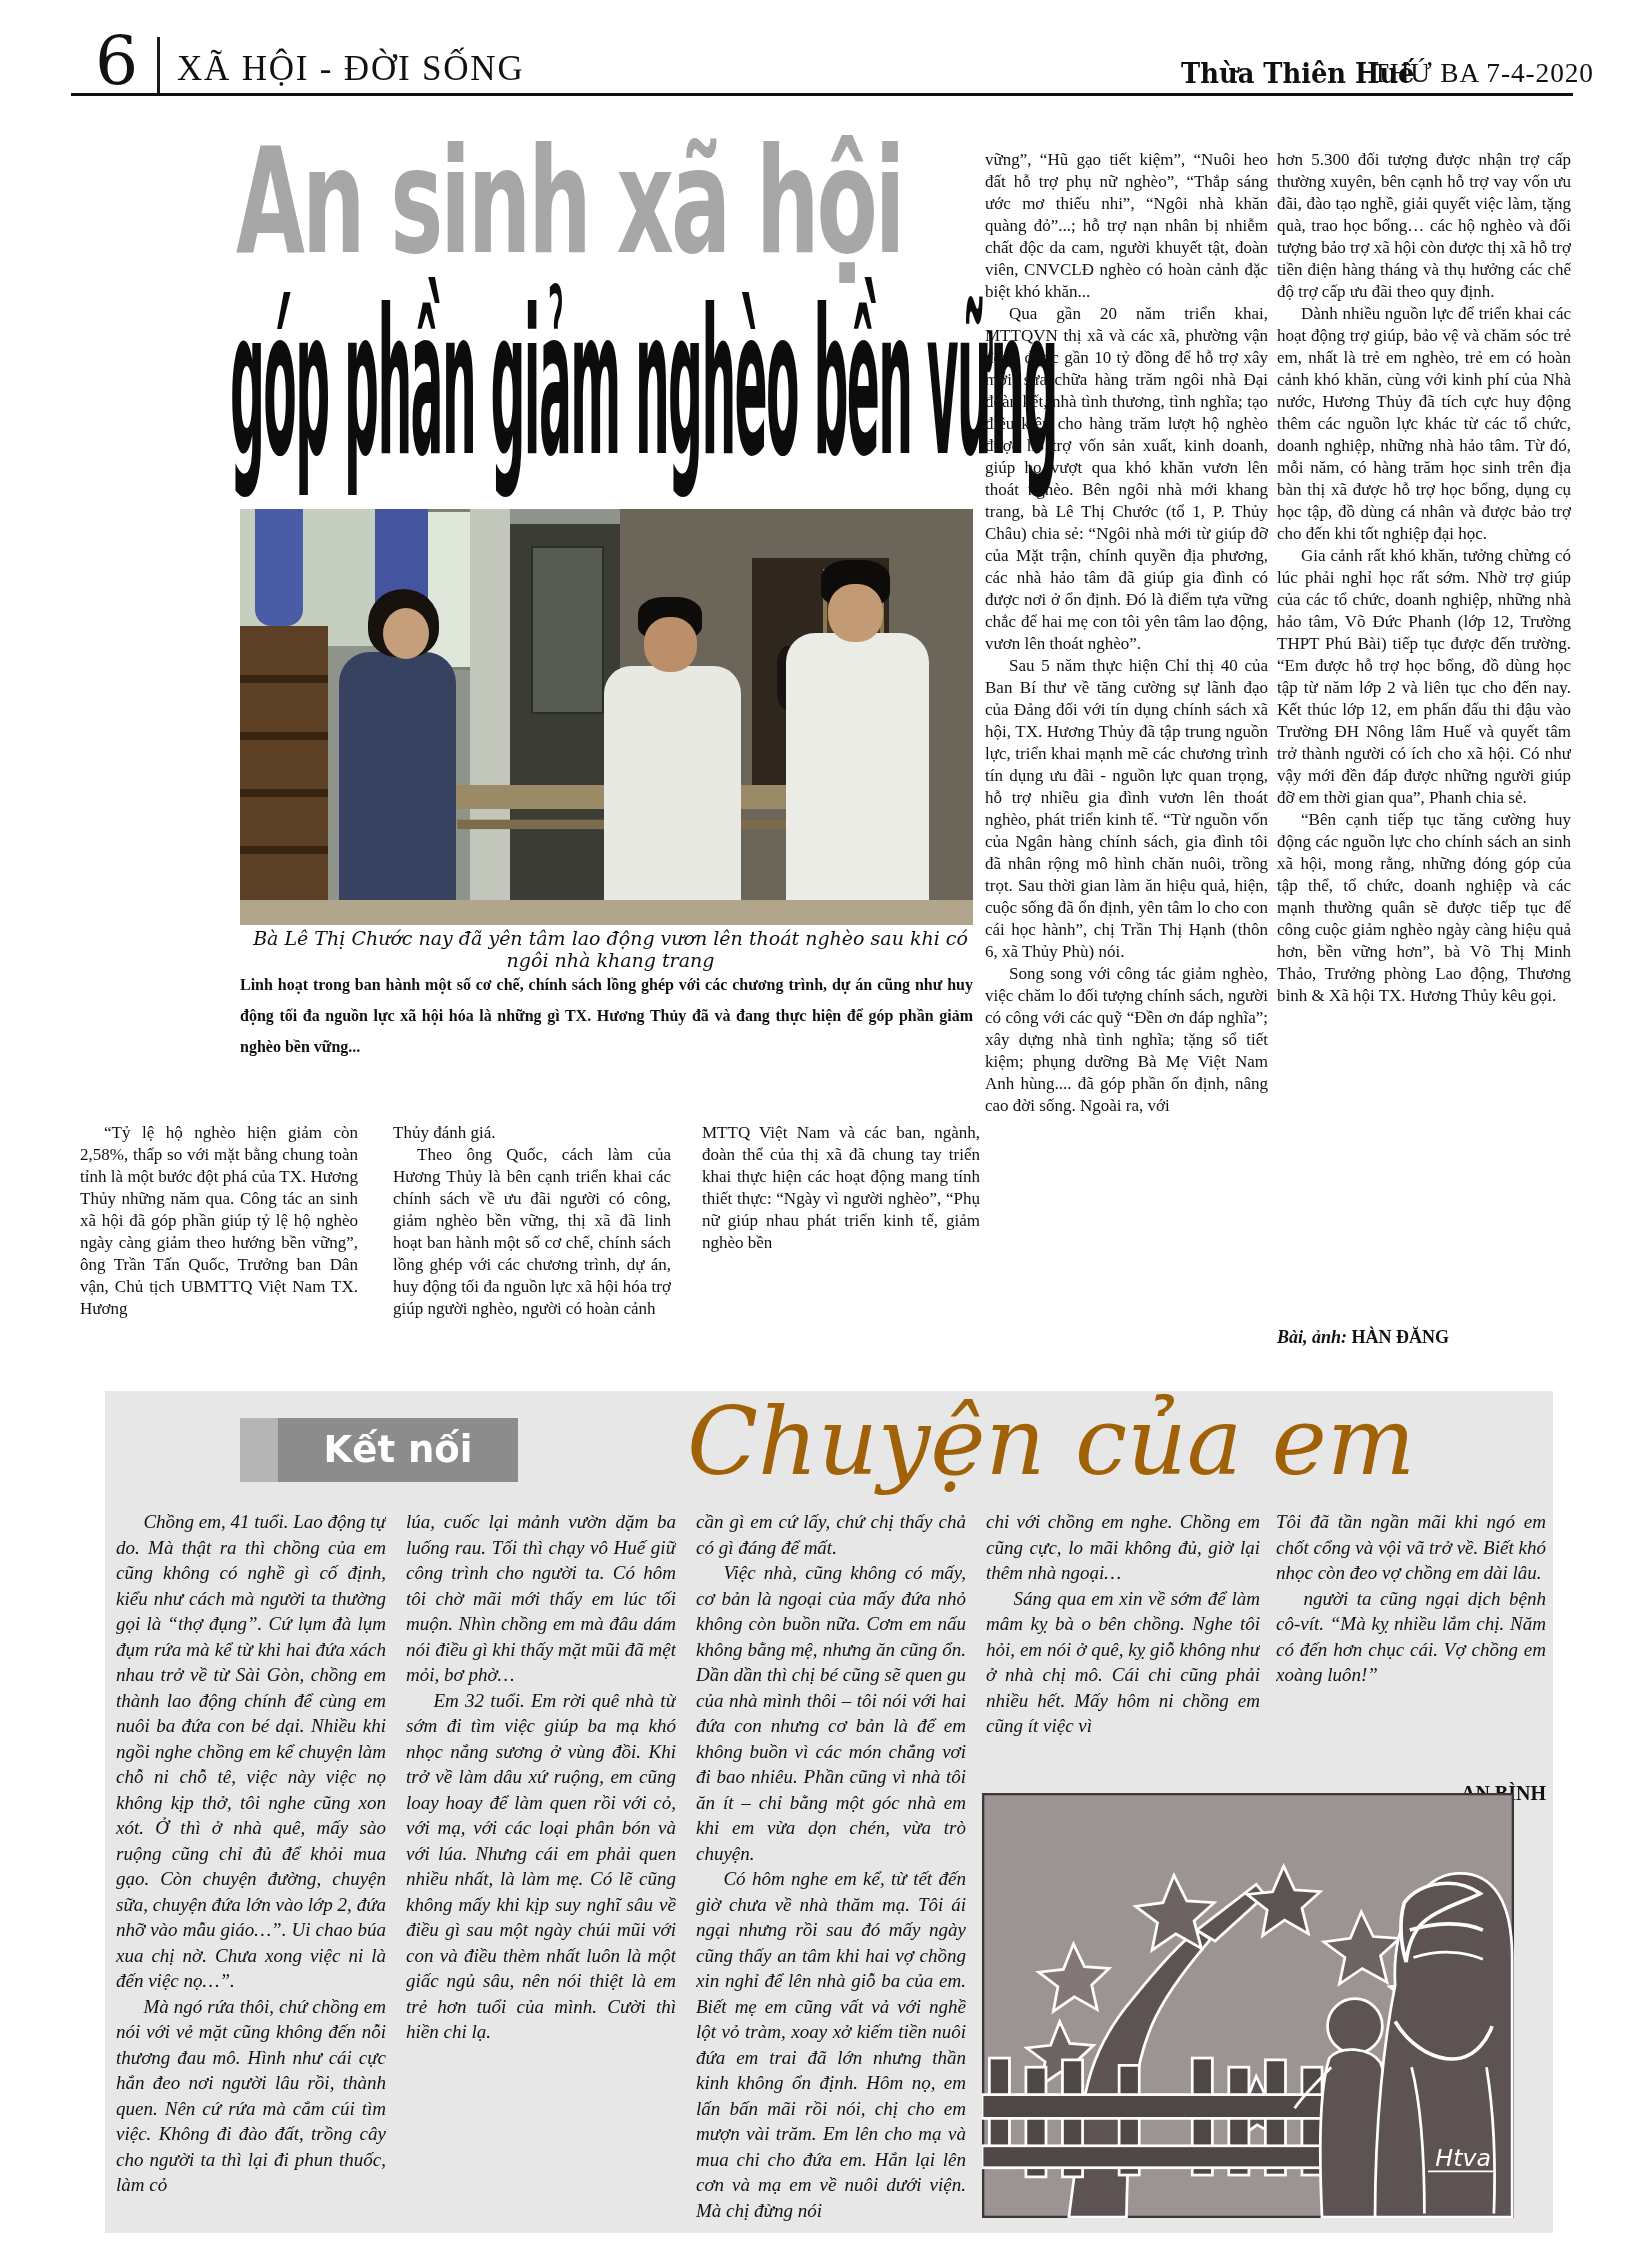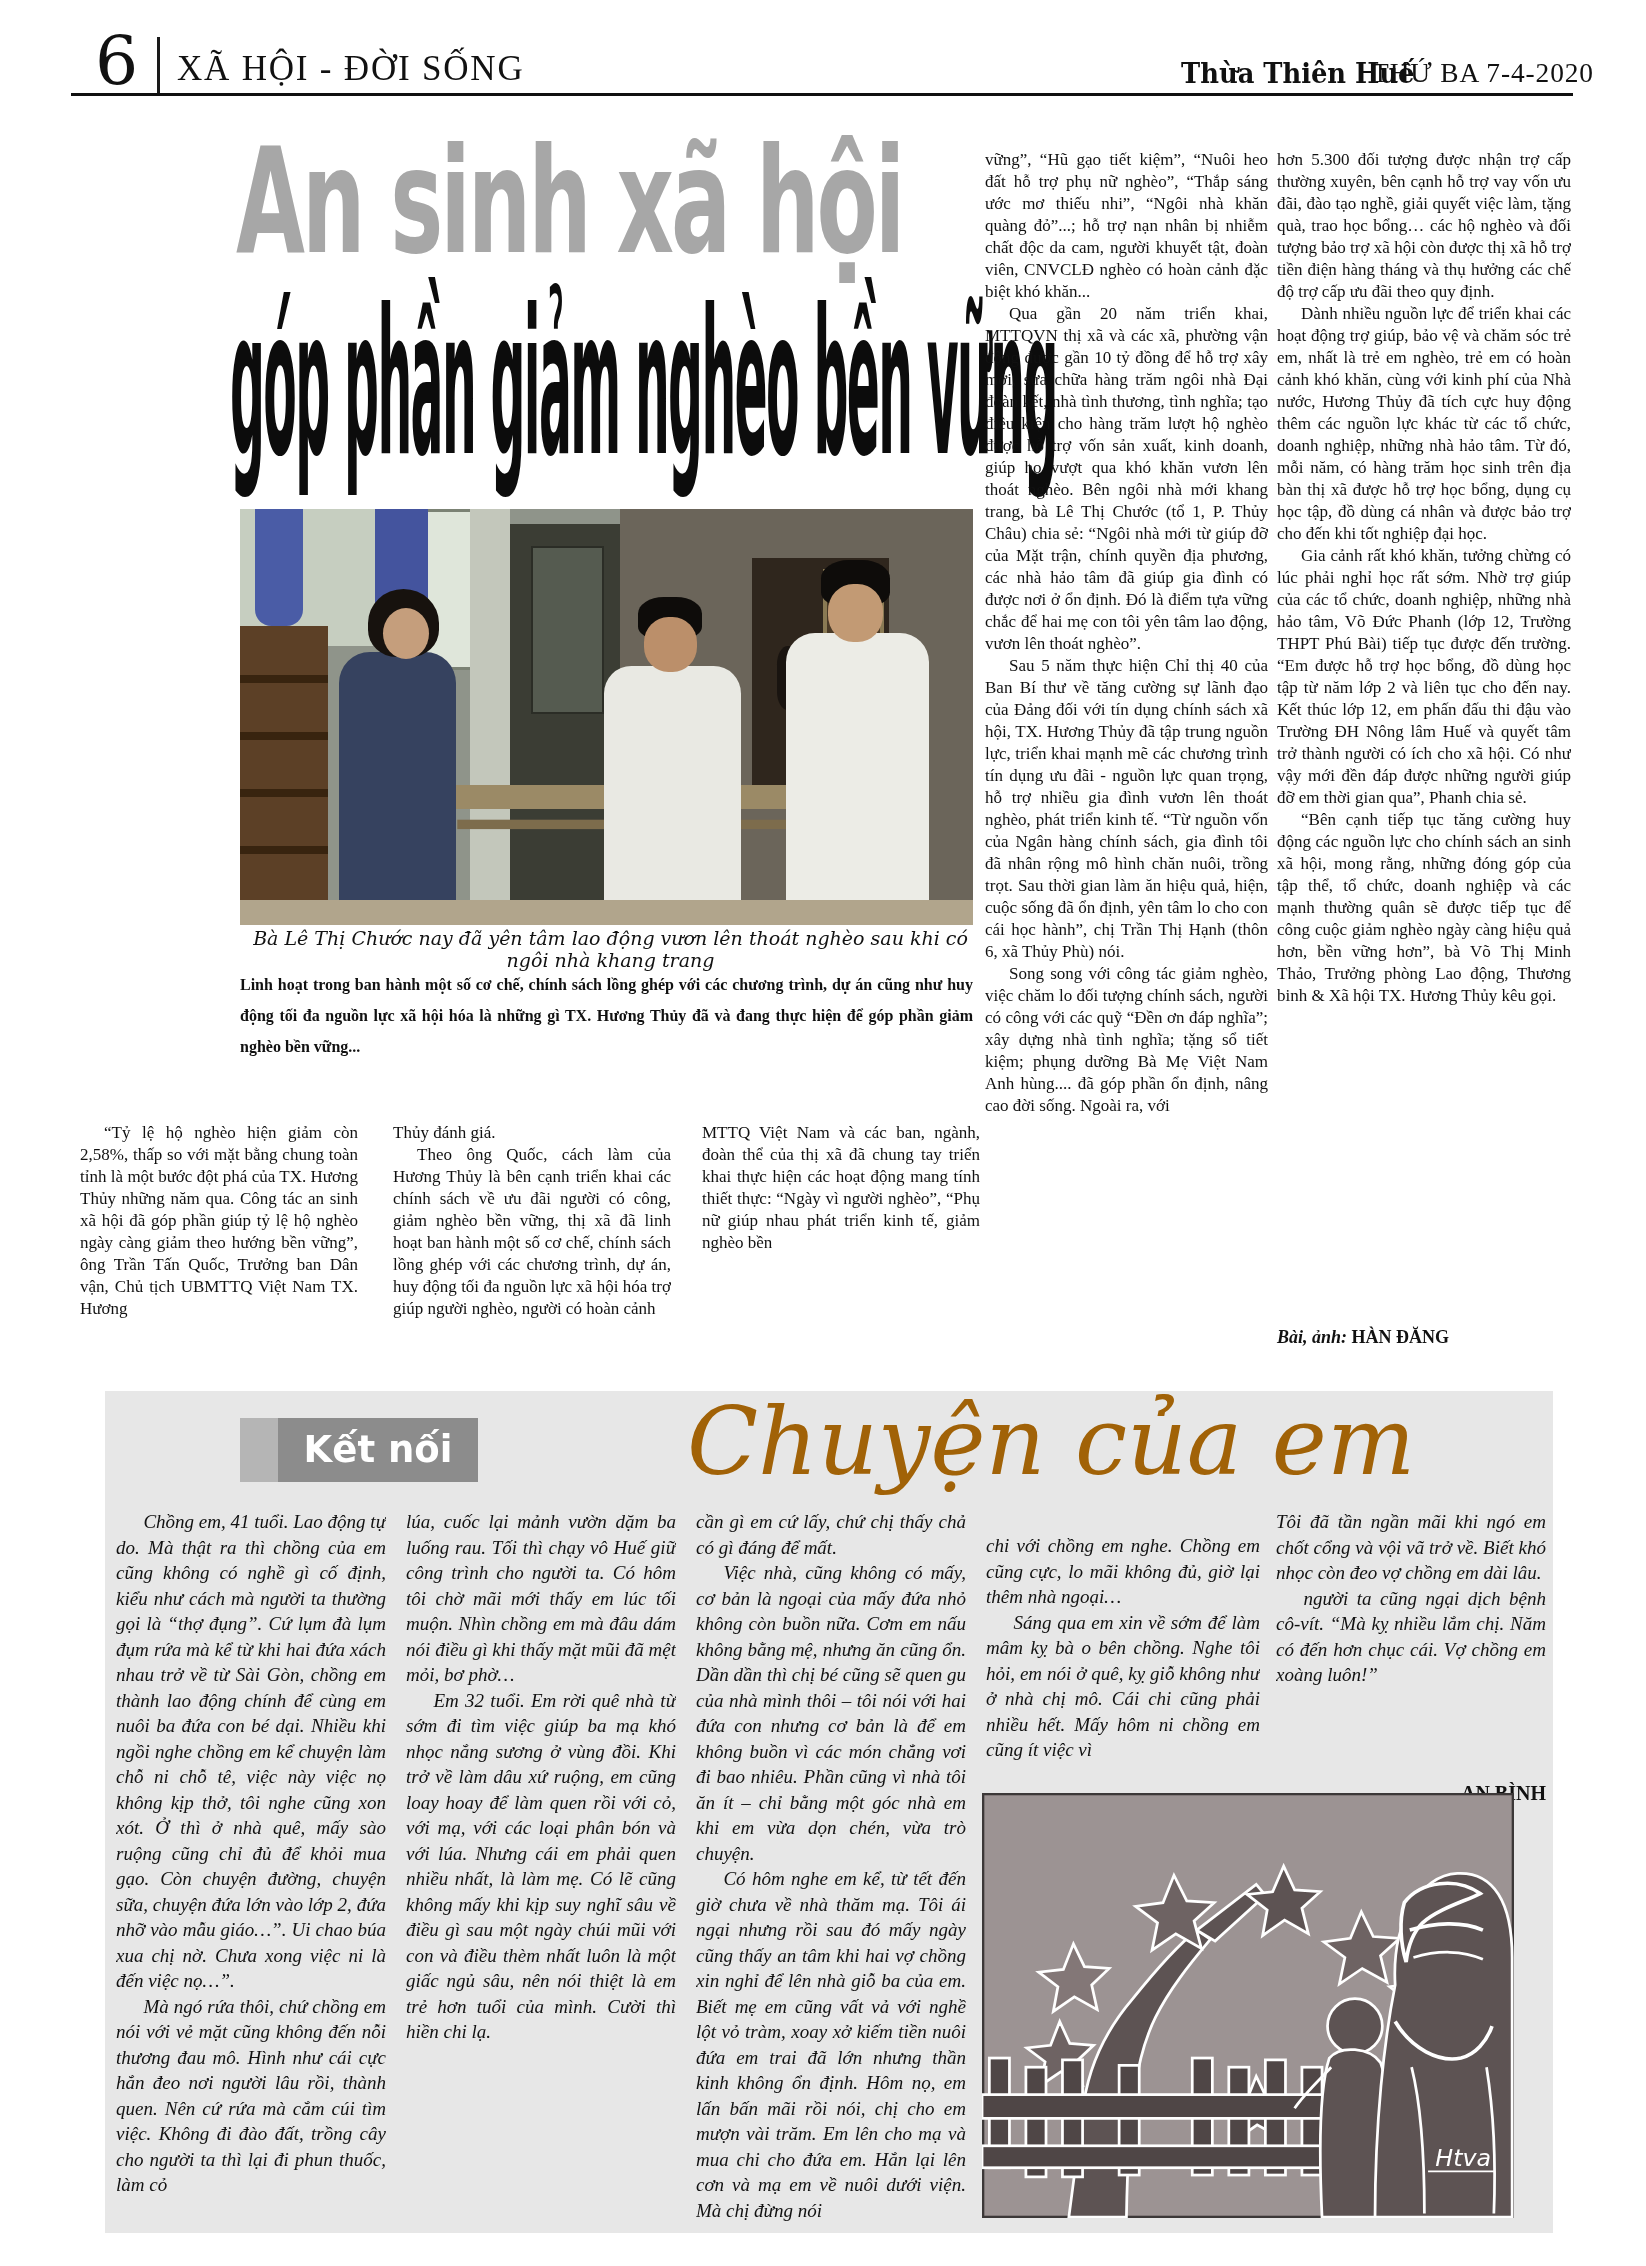--- a/index.html
+++ b/index.html
@@ -63,30 +63,30 @@
   .rc1{left:985px;width:283px;} .rc2{left:1277px;width:294px;}
   .byline{left:1277px;top:1327px;width:294px;text-align:left;font-size:18px;}
   .byline .lbl{font-style:italic;font-weight:bold;}
   .byline .nm{font-weight:bold;}
 
   
   .feature-bg{left:105px;top:1391px;width:1448px;height:842px;background:#e7e7e7;}
   .tagbox{left:240px;top:1418px;height:64px;display:flex;}
   .tag-light{width:38px;height:64px;background:#b5b5b5;}
   .tag-dark{min-width:190px;height:64px;background:#8c8c8c;color:#fff;font-family:"DejaVu Sans",sans-serif;
-            font-weight:bold;font-size:37px;line-height:64px;text-align:center;padding:0 5px;}
+            font-weight:bold;font-size:37px;line-height:64px;text-align:center;padding:0 25px;}
   .feat-title{left:640px;top:1378px;width:822px;text-align:center;font-family:"DejaVu Serif",serif;
               font-style:italic;font-size:93px;line-height:128px;color:#a16207;}
   .fcol{top:1509px;font-style:italic;font-size:19px;line-height:25.5px;text-align:justify;overflow:hidden;}
   .fcol p{margin:0;text-indent:27.4px;}
   .fcol.cont p:first-child{text-indent:0;}
   .fc1{left:116px;width:270px;height:720px;}
   .fc2{left:406px;width:270px;height:720px;}
   .fc3{left:696px;width:270px;height:720px;}
-  .fc4{left:986px;width:274px;height:239px;margin-top:24px;}
+  .fc4{left:986px;width:274px;height:239px;}
   .fc5{left:1276px;width:270px;height:267px;}
   .feat-author{left:1276px;top:1782px;width:270px;text-align:right;font-weight:bold;font-size:20px;}
 
   
   .illus{left:982px;top:1757px;width:532px;height:425px;margin-top:36px;}
 </style>
 </head>
 <body>
 
 <div class="page">

